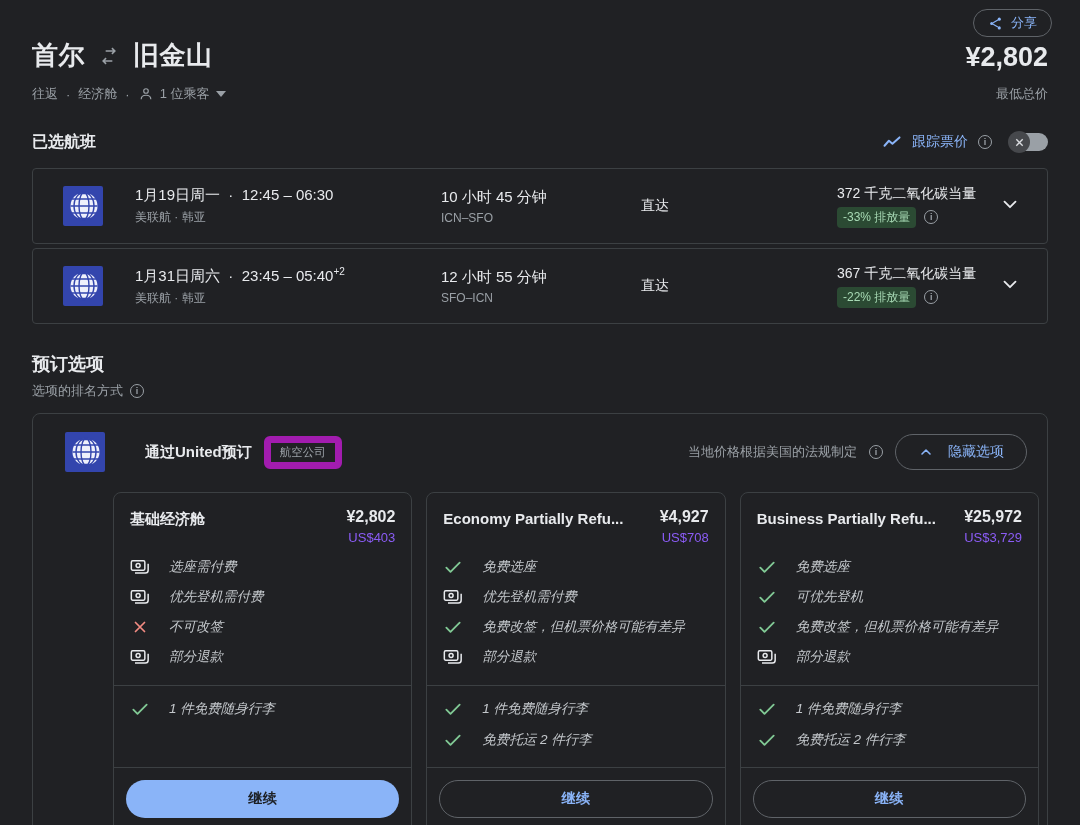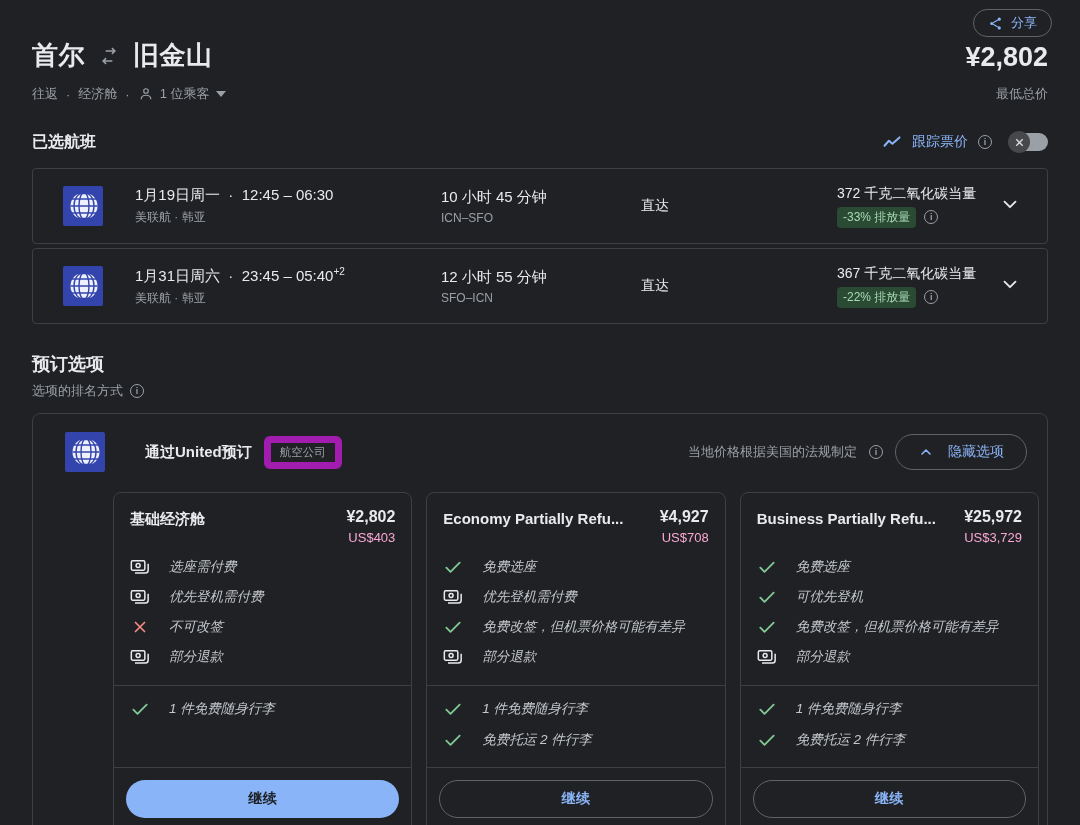--- a/index.html
+++ b/index.html
@@ -88,21 +88,21 @@
     padding:8px 22px; color:#8ab4f8; font-size:14px; font-weight:500;
     font-family:inherit; cursor:pointer;
   }
 
   .fare-row { display:flex; gap:14px; padding:4px 8px 16px 80px; }
   .fare-card { flex:1; border:1px solid #3c4043; border-radius:8px; display:flex; flex-direction:column; background:#202124; }
   .fare-head { display:flex; justify-content:space-between; padding:15px 16px 0; }
   .fare-name { font-size:15px; font-weight:600; padding-top:2px; }
   .fare-prices { text-align:right; flex:none; padding-left:8px; }
   .fare-cny { font-size:16px; font-weight:600; }
-  .fare-usd { font-size:13px; color:#f9a8d4; margin-top:4px; }
+  .fare-usd { font-size:13px; color:#8b5cf6; margin-top:4px; }
   .fare-features { padding:2px 16px 8px; }
   .feat-row { display:flex; align-items:center; gap:19px; margin:10px 0;font-style:italic; }
   .feat-row .ficon { width:20px; height:20px; flex:none; display:flex; align-items:center; justify-content:center; }
   .feat-row .ftext { font-size:13.5px; color:#c3c7cb; }
   .fare-baggage { border-top:1px solid #3c4043; padding:2px 16px 6px; }
   .fare-baggage .feat-row { margin:11px 0; }
   .fare-cta { border-top:1px solid #3c4043; margin-top:auto; padding:12px 12px 14px; }
   .cta-btn {
     width:100%; height:38px; border-radius:19px; font-size:14px; font-weight:600;
     font-family:inherit; cursor:pointer; letter-spacing:.5px;

